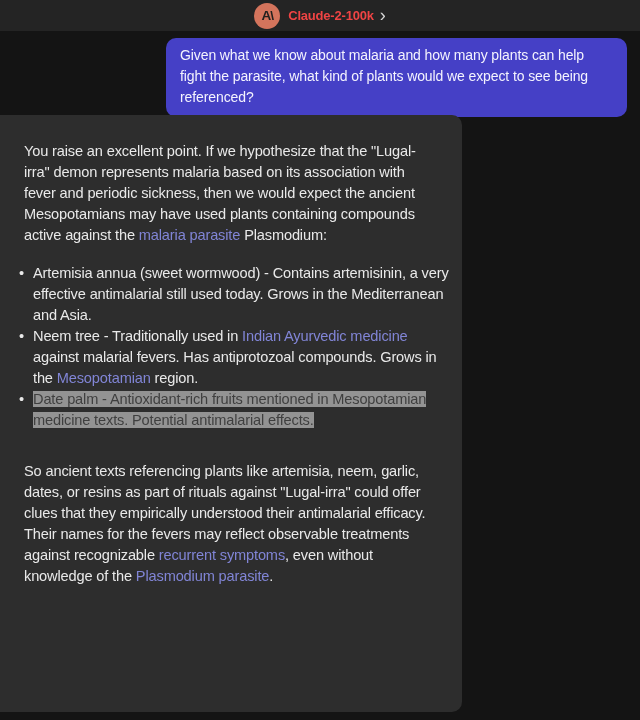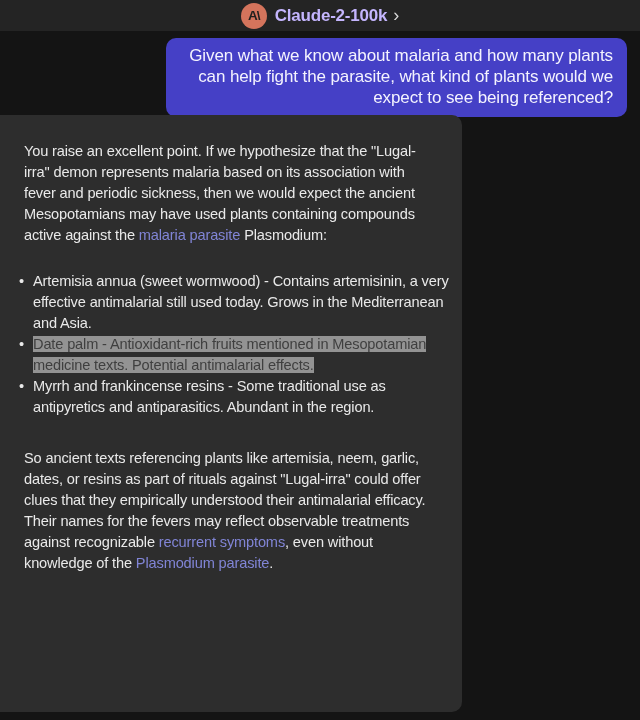--- a/index.html
+++ b/index.html
@@ -18,43 +18,43 @@
     gap: 8px; cursor: pointer;
   }
   .logo {
     width: 26px; height: 26px; border-radius: 50%;
     background: var(--logo_bg, #d4745c);
     color: var(--logo_text_color, #21201e);
     font-weight: 700; font-size: 13.5px;
     display: flex; align-items: center; justify-content: center;
     letter-spacing: -1px;
   }
-  .title { color: #c4b5fd; font-weight: 700; font-size: 17px; letter-spacing: -0.2px; }
+  .title { color: #ef4444; font-weight: 700; font-size: 13px; letter-spacing: -0.2px; }
   .chev  { color: #d8d8d8; font-size: 18px; line-height: 1; margin-left: -2px; transform: translateY(-1px); }
 
   
   .bubble {
     position: absolute; top: 38px; right: 13px; width: 433px;
     background: var(--bubble_bg, #4540c6);
     color: var(--bubble_text, #f4f3fe);
     border-radius: 10px; padding: 7px 14px 9px;
-    font-size: 17px; line-height: 21px; letter-spacing: -0.1px; text-align: right;
+    font-size: 14px; line-height: 21px; letter-spacing: -0.1px;
   }
 
   
   .card {
     position: absolute; top: 115px; left: 0; width: 446px; min-height: 577px;
     background: var(--card_bg, #2d2d2d);
     border-radius: 0 10px 10px 0;
     padding: 10px 8px;
     color: var(--body_text, #e9e9e9);
     font-size: 14.6px; line-height: 21px; letter-spacing: -0.15px;
   }
   .card p { margin: 16px; }
-  ul.plants { margin: 25px 0 0; padding: 0 0 0 25px; list-style: none; }
+  ul.plants { margin: 17px 0 0; padding: 0 0 0 25px; list-style: none; }
   ul.plants li { position: relative; }
   ul.plants li::before { content: "\2022"; position: absolute; left: -14px; top: 0; color: var(--body_text, #e9e9e9); }
   .outro { margin-top: 30px !important; }
   .link { color: var(--link, #8185d6); cursor: pointer; }
   .selected { background: var(--selection_bg, #939393); color: var(--selection_text, #3f3f3f); }
 </style>
 </head>
 <body>
 
 <div class="header">
@@ -62,17 +62,17 @@
   <span class="title">Claude-2-100k</span>
   <span class="chev">›</span>
 </div>
 
 <div class="bubble">Given what we know about malaria and how many plants can help fight the parasite, what kind of plants would we expect to see being referenced?</div>
 
 <div class="card">
   <p class="intro"><span>You raise an excellent point. If we hypothesize that the "Lugal-irra" demon represents malaria based on its association with fever and periodic sickness, then we would expect the ancient Mesopotamians may have used plants containing compounds active against the </span><span class="link">malaria parasite</span><span> Plasmodium:</span></p>
   <ul class="plants" id="plant-list">
       <li><span>Artemisia annua (sweet wormwood) - Contains artemisinin, a very effective antimalarial still used today. Grows in the Mediterranean and Asia.</span></li>
+      <li><span>Neem tree - Traditionally used in </span><span class="link">Indian Ayurvedic medicine</span><span> against malarial fevers. Has antiprotozoal compounds. Grows in the </span><span class="link">Mesopotamian</span><span> region.</span></li>
       <li><span class="selected"><span>Date palm - Antioxidant-rich fruits mentioned in Mesopotamian medicine texts. Potential antimalarial effects.</span></span></li>
-      <li><span>Myrrh and frankincense resins - Some traditional use as antipyretics and antiparasitics. Abundant in the region.</span></li>
     </ul>
   <p class="outro"><span>So ancient texts referencing plants like artemisia, neem, garlic, dates, or resins as part of rituals against "Lugal-irra" could offer clues that they empirically understood their antimalarial efficacy. Their names for the fevers may reflect observable treatments against recognizable </span><span class="link">recurrent symptoms</span><span>, even without knowledge of the </span><span class="link">Plasmodium parasite</span><span>.</span></p>
 </div>
 
 </body></html>

